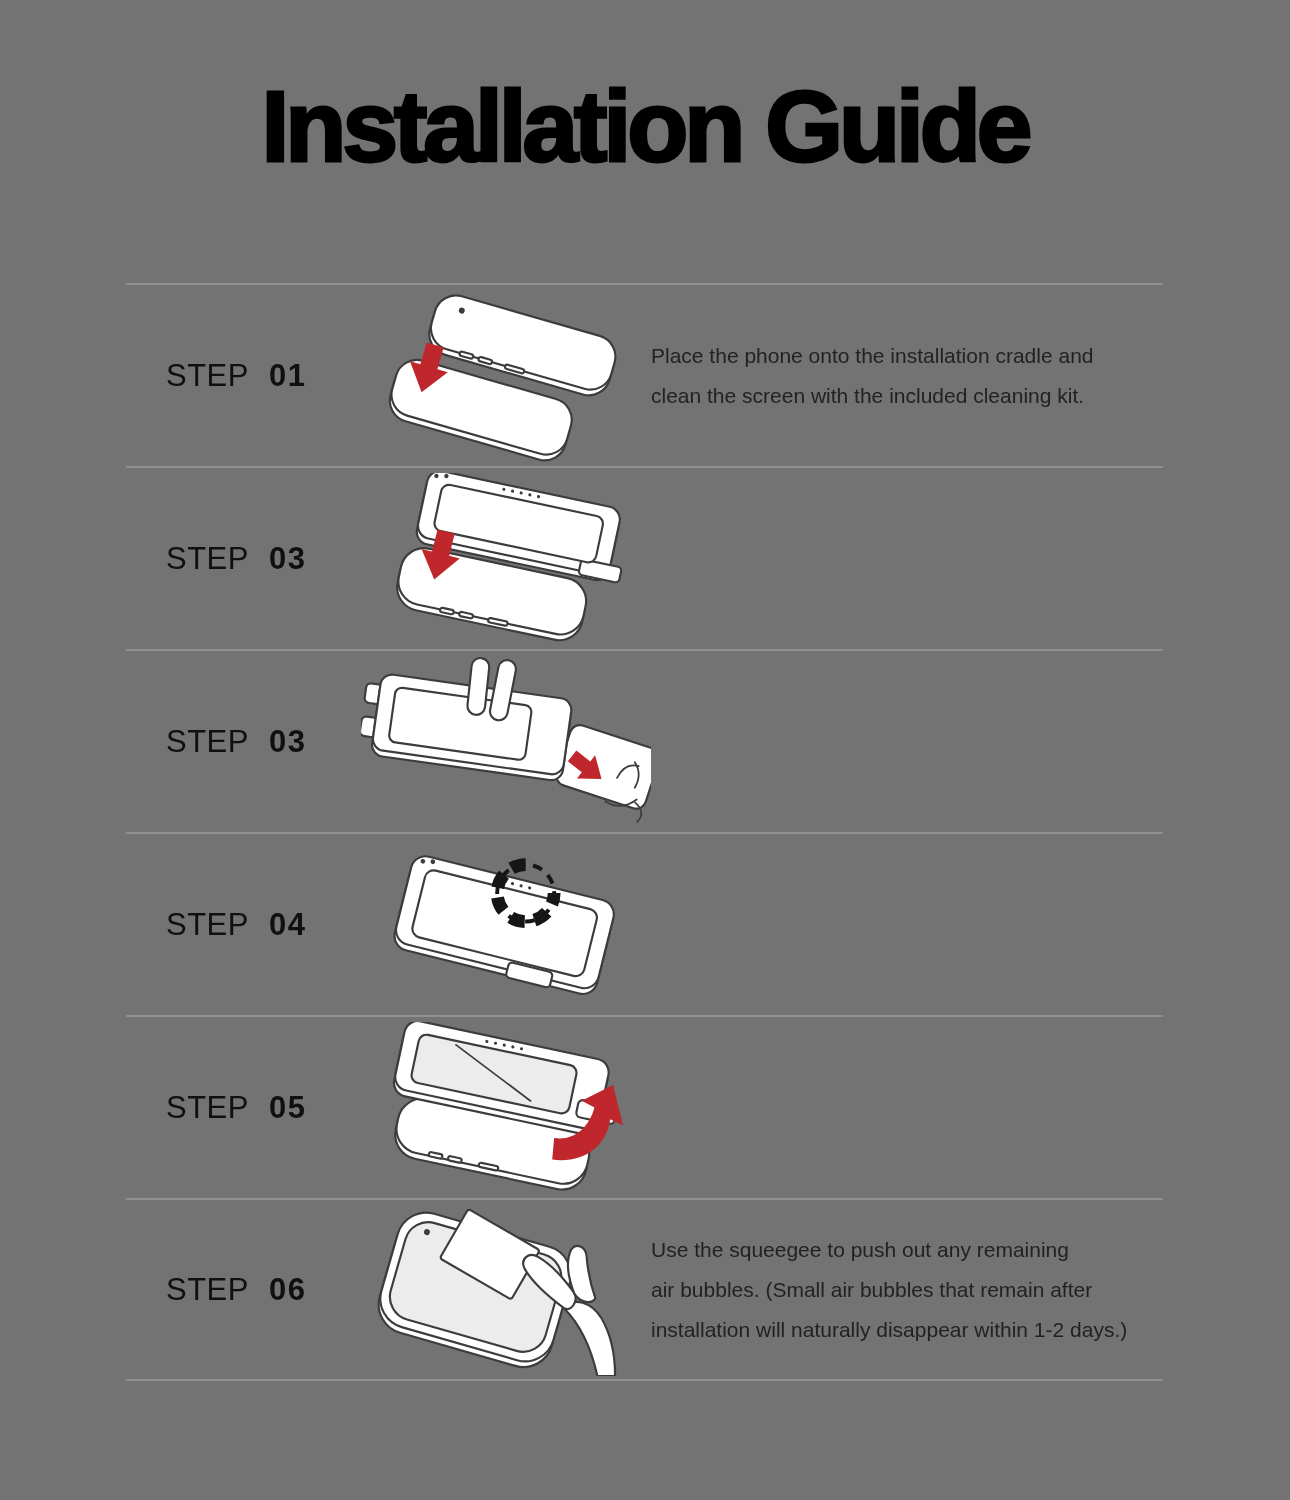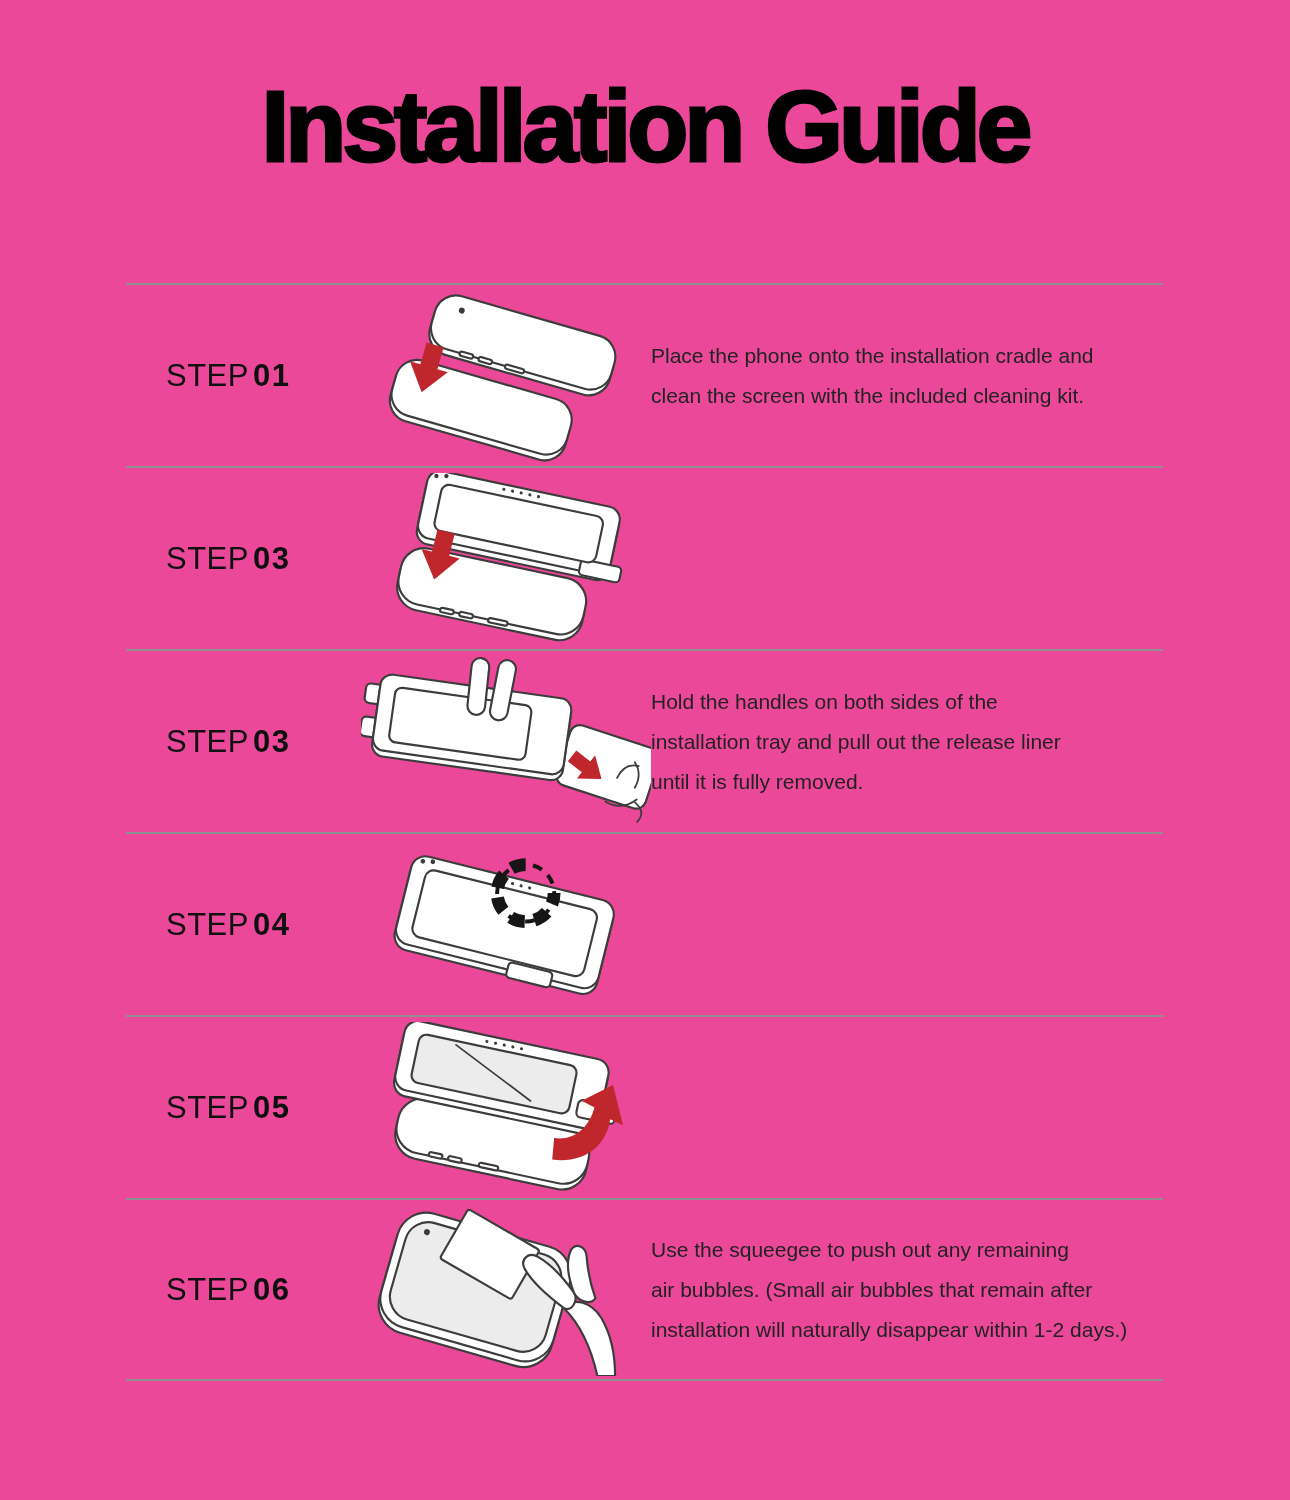--- a/index.html
+++ b/index.html
@@ -3,41 +3,41 @@
 <meta charset="utf-8">
 <style>
   * { margin:0; padding:0; box-sizing:border-box; }
   html, body { background:#ffffff; }
   body {
     width:1290px; height:1500px;
     font-family:"Liberation Sans", sans-serif;
     color:#1e1e1e;
     overflow:hidden;
   }
-  .page { width:1290px; height:1500px; position:relative; background:#ec4899; }
+  .page { width:1290px; height:1500px; position:relative; background:#737373; }
 
   .title-wrap { height:283px; padding-top:74px; text-align:center; }
   .page-title {
     font-size:100px; line-height:1.05; font-weight:bold;
     letter-spacing:-4px; color:#000;
     -webkit-text-stroke:3px #000;
   }
 
   .steps { margin:0 127px 0 126px; }
   .step-row {
     display:grid;
     grid-template-columns:195px 290px 1fr;
     align-items:center;
     height:183px;
     border-top:2px solid #8f8f8f;
     padding-left:40px;
   }
   .step-row:last-child { border-bottom:2px solid #8f8f8f; }
 
-  .step-label { display:flex; align-items:baseline; gap:4px; font-size:31px; color:#101010; letter-spacing:0.5px; }
+  .step-label { display:flex; align-items:baseline; gap:20px; font-size:31px; color:#101010; letter-spacing:0.5px; }
   .step-label .num { font-weight:bold; letter-spacing:1.5px; }
 
   .art { display:flex; align-items:center; justify-content:center; height:100%; }
   .art svg { display:block; }
 
   .desc {
     font-size:21px; line-height:40px; color:#222;
     white-space:pre-line; padding-right:6px;
   }
 
@@ -144,23 +144,20 @@
             <rect class="outline" x="-9" y="-20" width="18" height="62" rx="9"></rect>
           </g>
           <path class="thin" d="M258,124 q8,-16 22,-12"></path>
           <path class="thin" d="M276,108 q8,12 0,26"></path>
           <path class="thin" d="M246,148 q16,10 32,-2"></path>
           <g transform="translate(228,114) rotate(-52)">
             <polygon class="red" points="-7,-20 7,-20 7,-2 15,-2 0,18 -15,-2 -7,-2"></polygon>
           </g>
         </svg>
       </div>
-      <p class="desc">Hold the handles on both sides of the
-installation tray and pull out the release liner
-until it is fully removed.</p>
     </div>
 
     <div class="step-row">
       <div class="step-label">
         <span>STEP</span>
         <span class="num">04</span>
       </div>
       <div class="art">
         <svg width="290" height="172" viewBox="0 0 290 175">
           <g transform="translate(140,92) rotate(14)">

